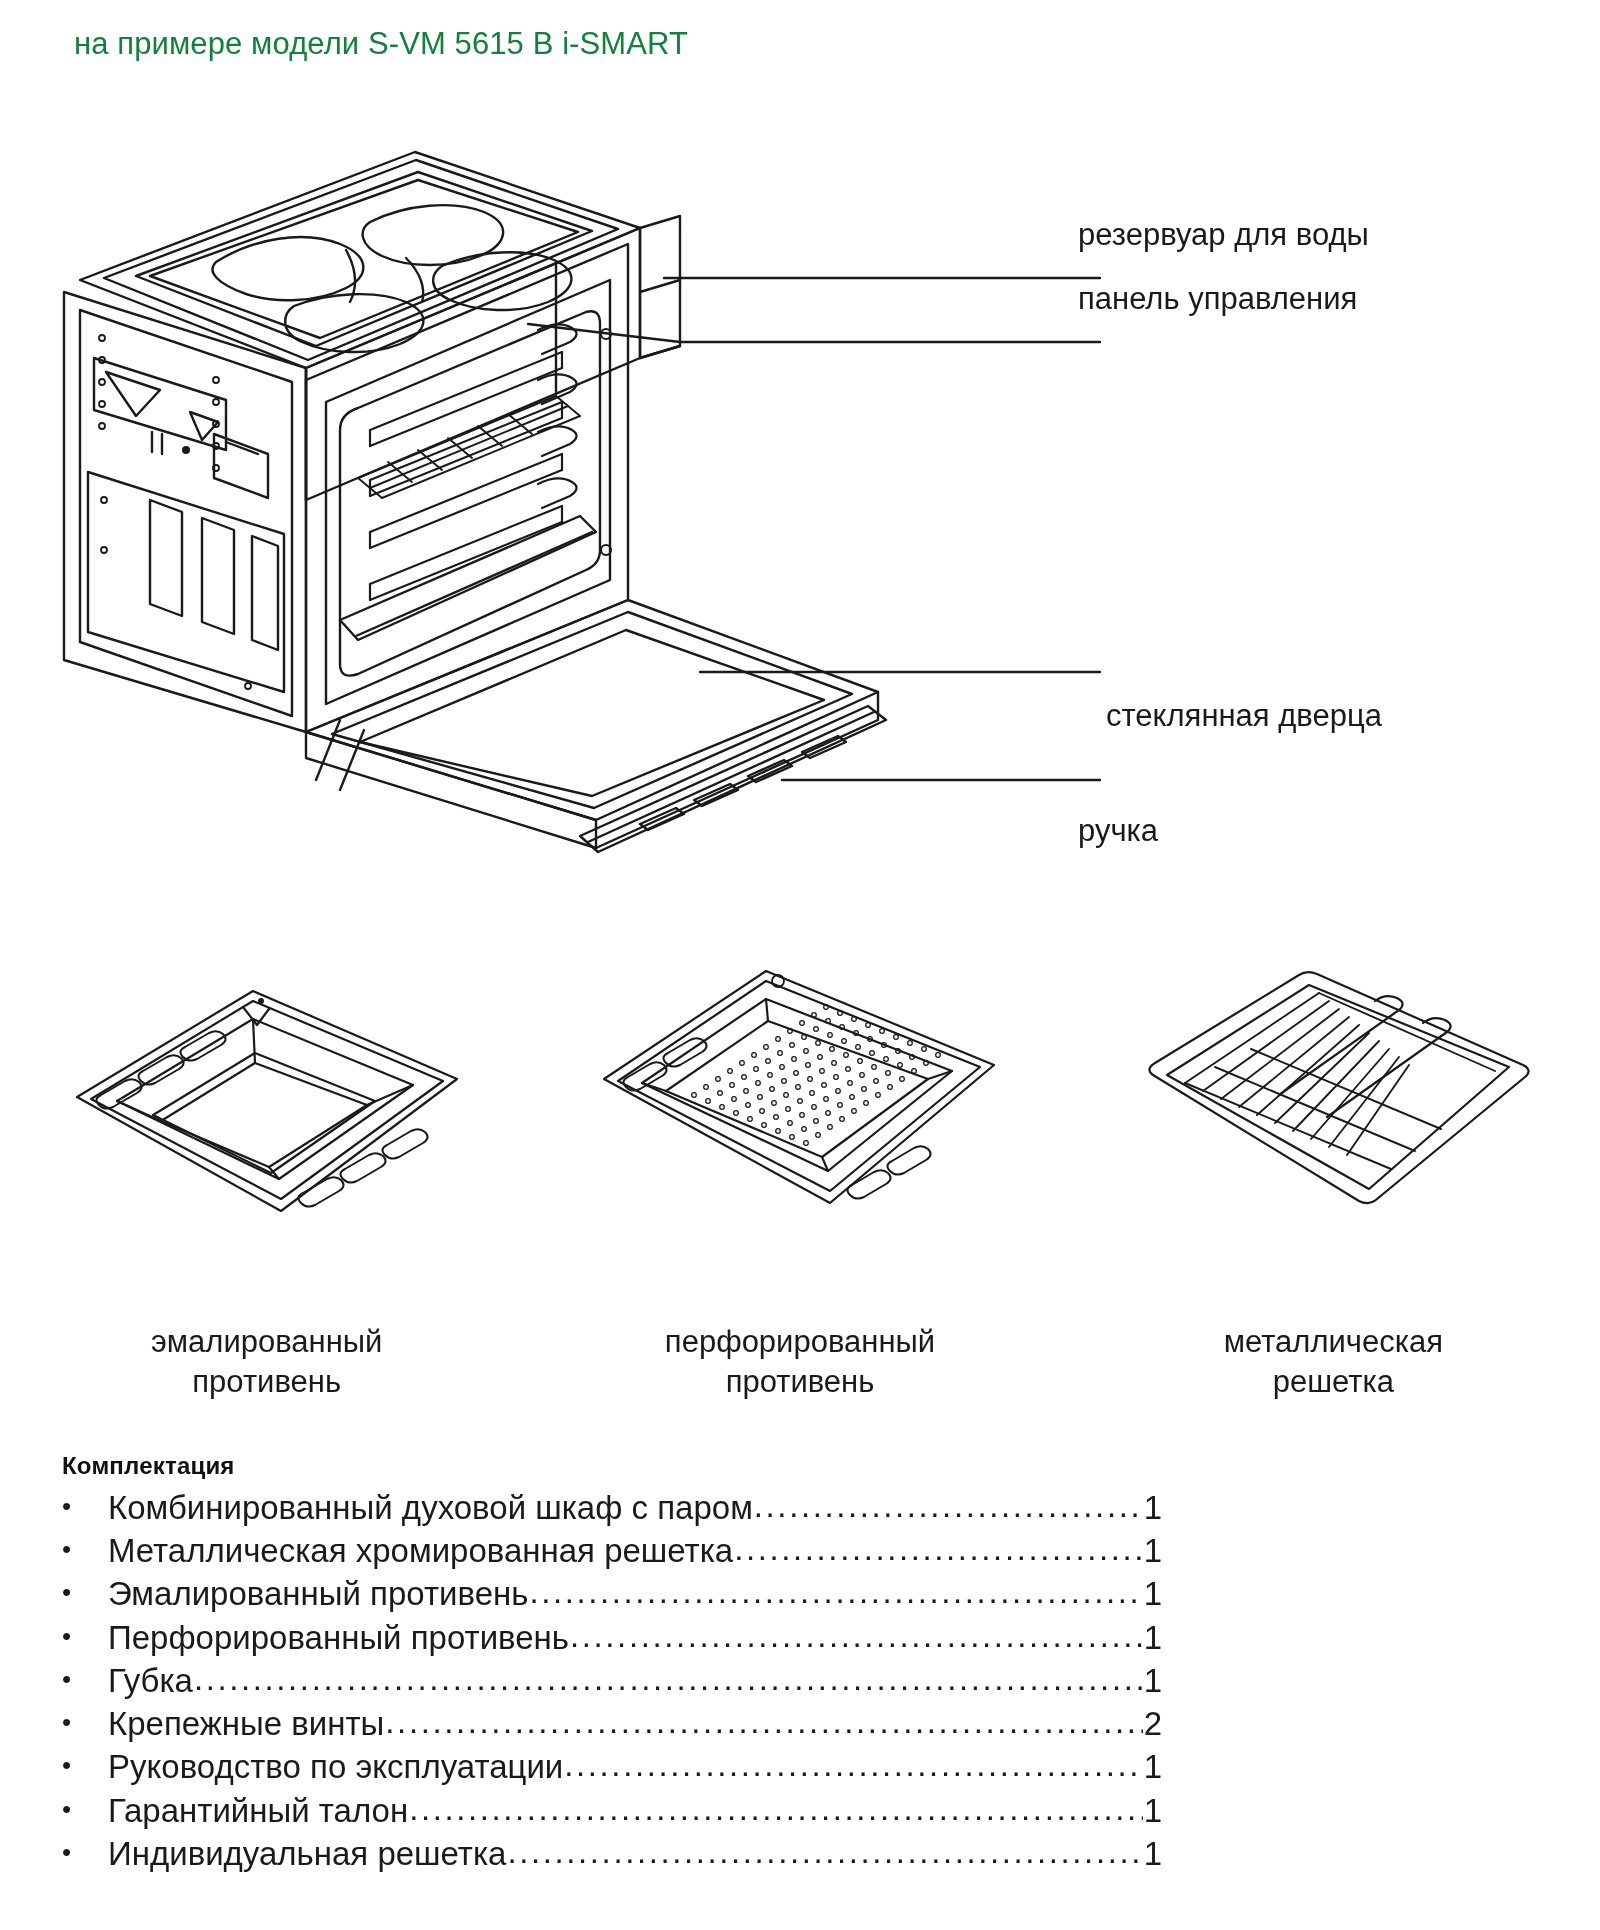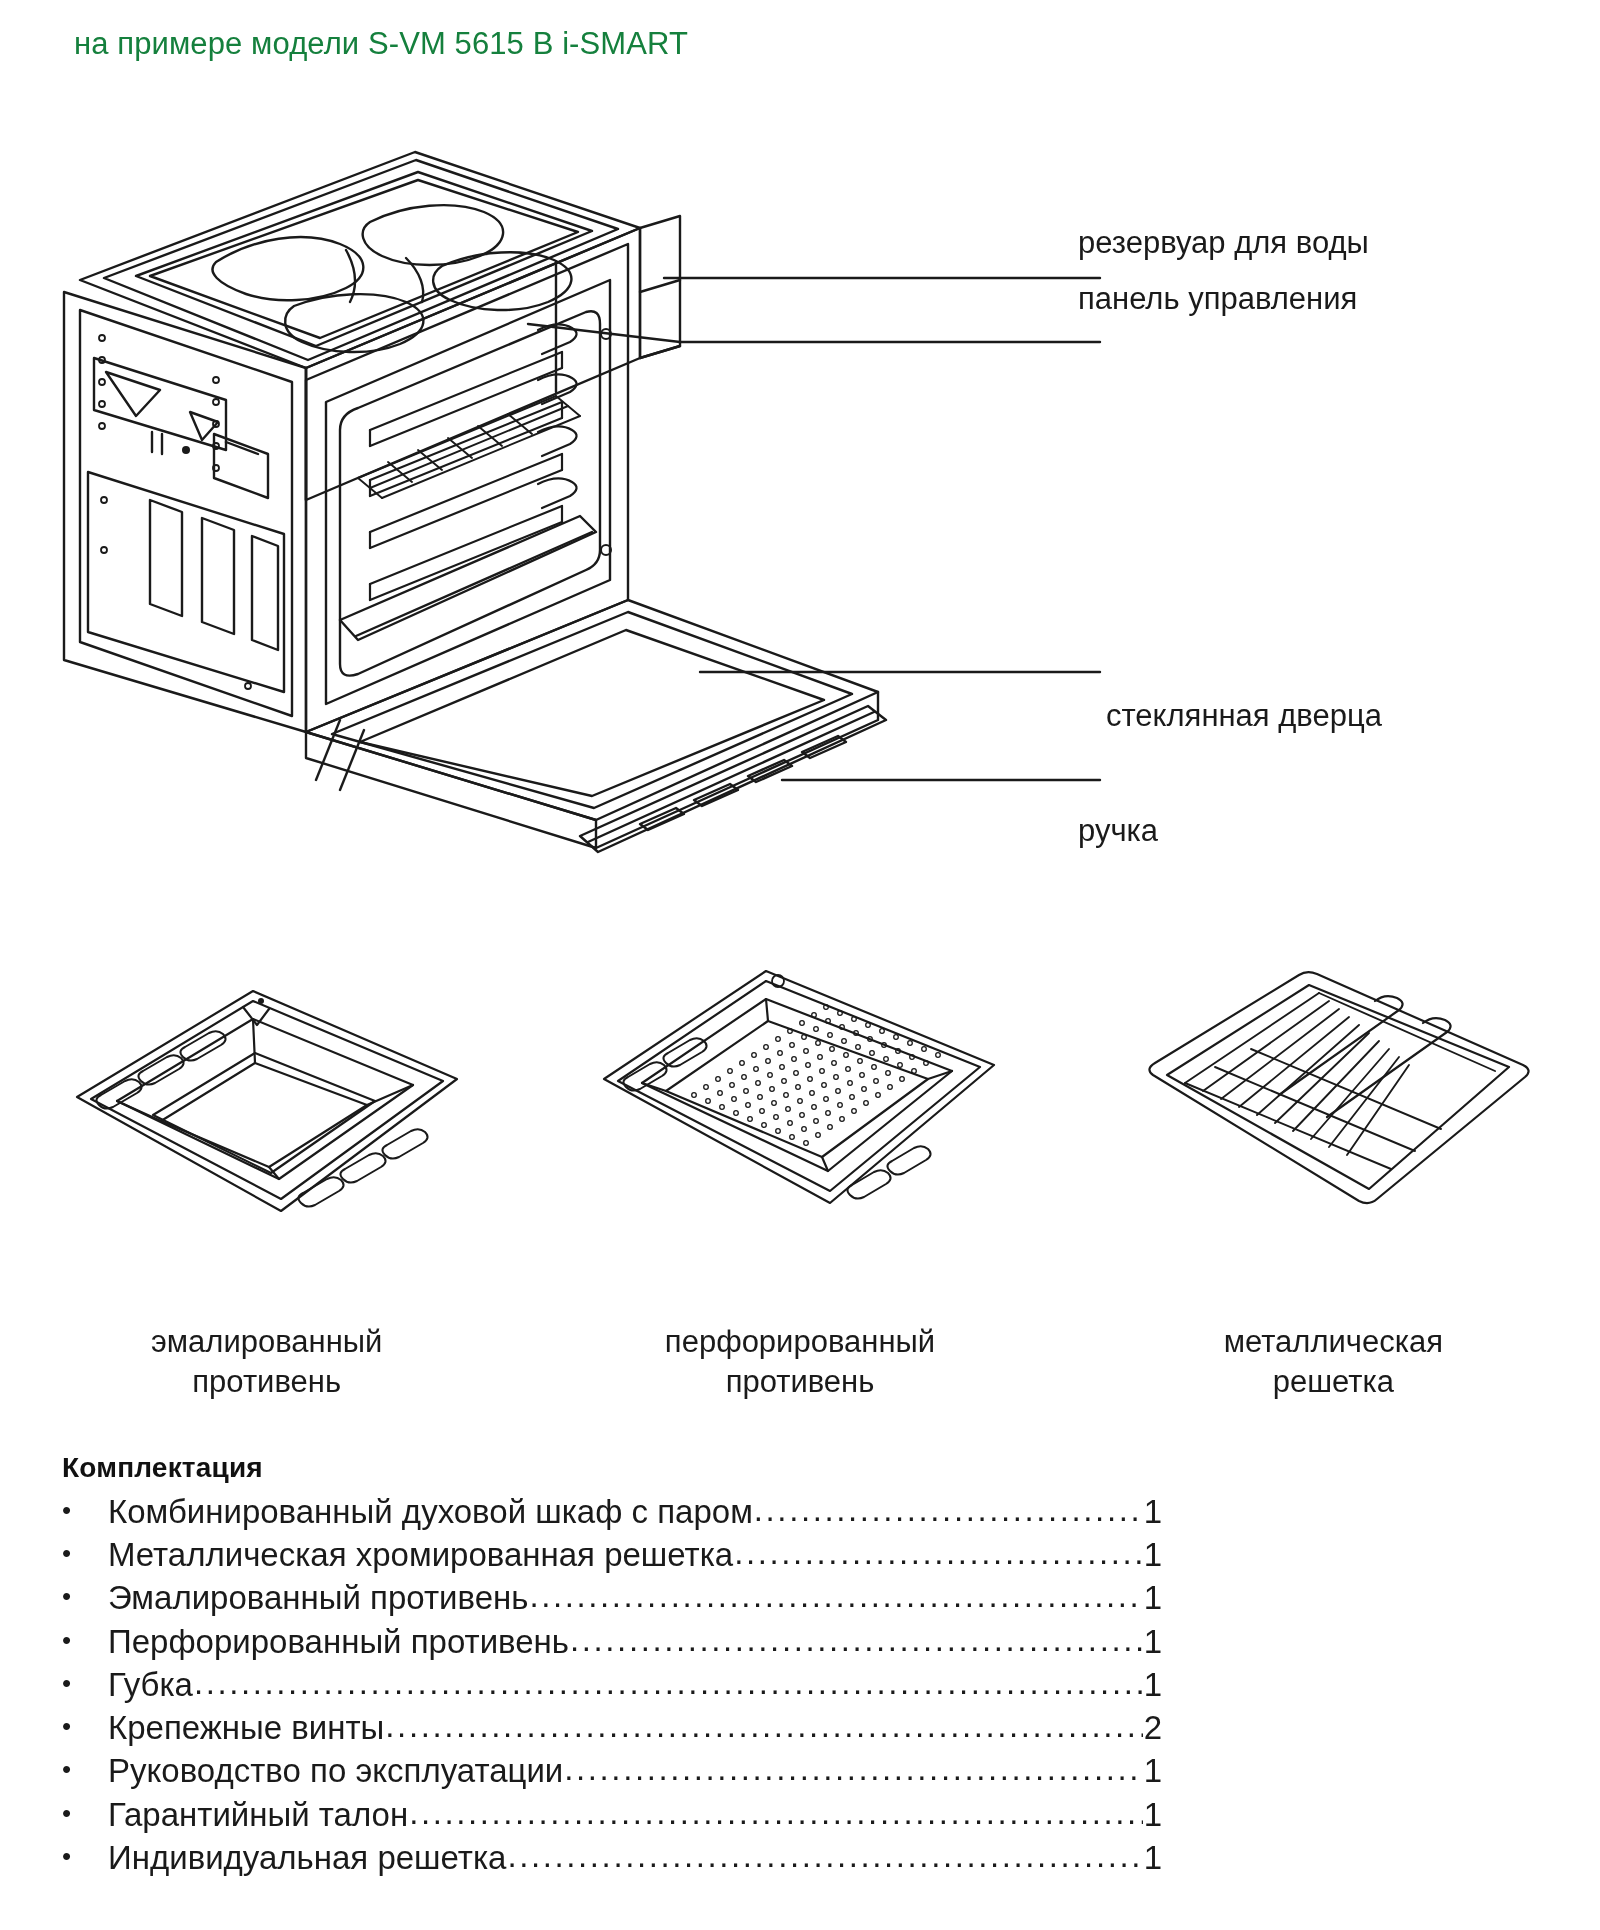--- a/index.html
+++ b/index.html
@@ -41,21 +41,21 @@
   #oven-figure svg { display: block; }
 
   
   .callout-label {
     position: absolute;
     font-size: 31px;
     color: #1a1a1a;
     white-space: nowrap;
     line-height: 1;
   }
-  #label-water-tank   { left: 1078px; top: 219px; margin-top: 8px; }
+  #label-water-tank   { left: 1078px; top: 219px; }
   #label-control-panel{ left: 1078px; top: 283px; }
   #label-glass-door   { left: 1106px; top: 700px; }
   #label-handle       { left: 1078px; top: 815px; }
 
   
   #accessories {
     position: absolute;
     left: 0;
     top: 955px;
     width: 1600px;
@@ -88,21 +88,21 @@
   }
 
   
   #contents {
     position: absolute;
     left: 62px;
     top: 1452px;
     width: 1100px;
   }
   #contents-heading {
-    font-size: 28px;
+    font-size: 24px;
     font-weight: bold;
     margin: 0 0 6px 0;
     color: #111111;
     letter-spacing: 0.2px;
   }
   .contents-list {
     list-style: none;
     margin: 0;
     padding: 0;
   }

